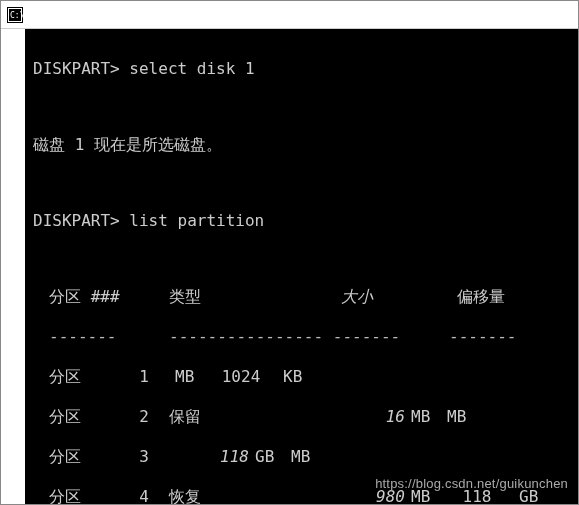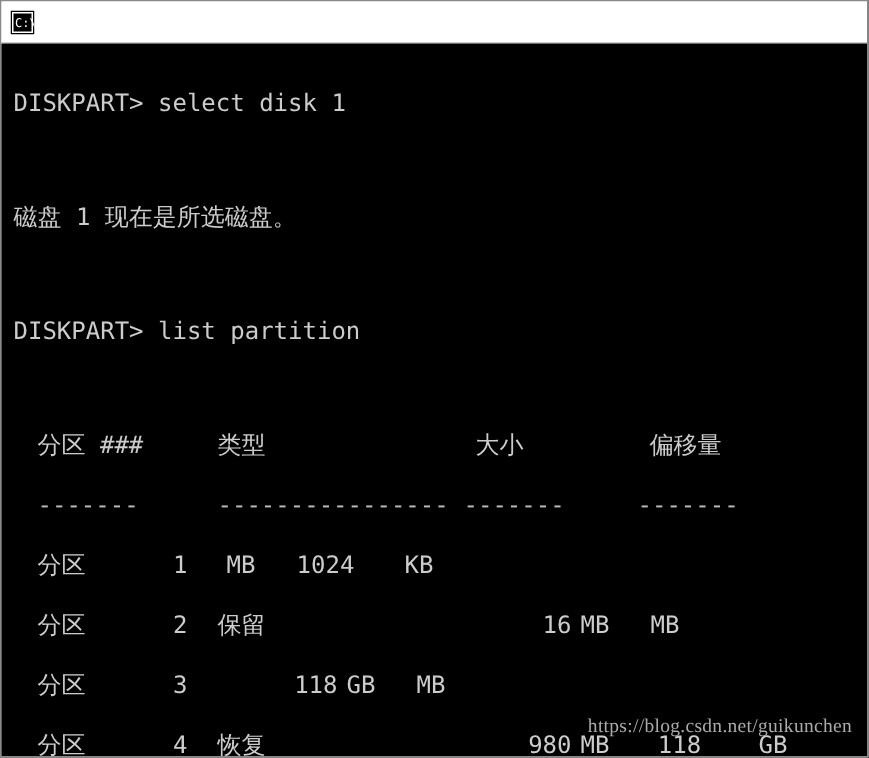--- a/index.html
+++ b/index.html
@@ -40,39 +40,40 @@
     .terminal {
       flex: 1;
       background: #000;
       color: #ccc;
       padding: 10px 8px 8px 8px;
       font-size: 16px;
       line-height: 1.25;
       white-space: pre;
       position: relative;
       overflow: hidden;
+      margin-left: 24px;
     }
     .line { display: block; }
     .prompt { color: #ccc; }
     .spacer { height: 16px; }
     .row { display: flex; }
     .c1 { width: 72px; }
     .c2 { width: 48px; text-align: right; padding-right: 20px; }
     .c3 { width: 156px; }
-    .c4 { width: 80px; text-align: right; }
+    .c4 { width: 80px; text-align: right; font-style: italic; }
     .c5 { width: 36px; }
     .c6 { width: 72px; text-align: center; }
-    .c7 { width: 36px; text-align: right; }
+    .c7 { width: 36px; }
     .hdr .c4, .hdr .c6 { text-align: left; padding-left: 16px; }
     .dashline { color: #bbb; letter-spacing: 0; }
     .watermark {
       position: absolute;
       right: 10px;
       bottom: 12px;
-      font-family: Liberation Serif, serif;
+      font-family: Liberation Sans, sans-serif;
       font-size: 13px;
       color: #aaa;
       letter-spacing: 0.2px;
     }
   </style>
 </head>
 <body>
 
 <div class="window">
   <div class="titlebar">

